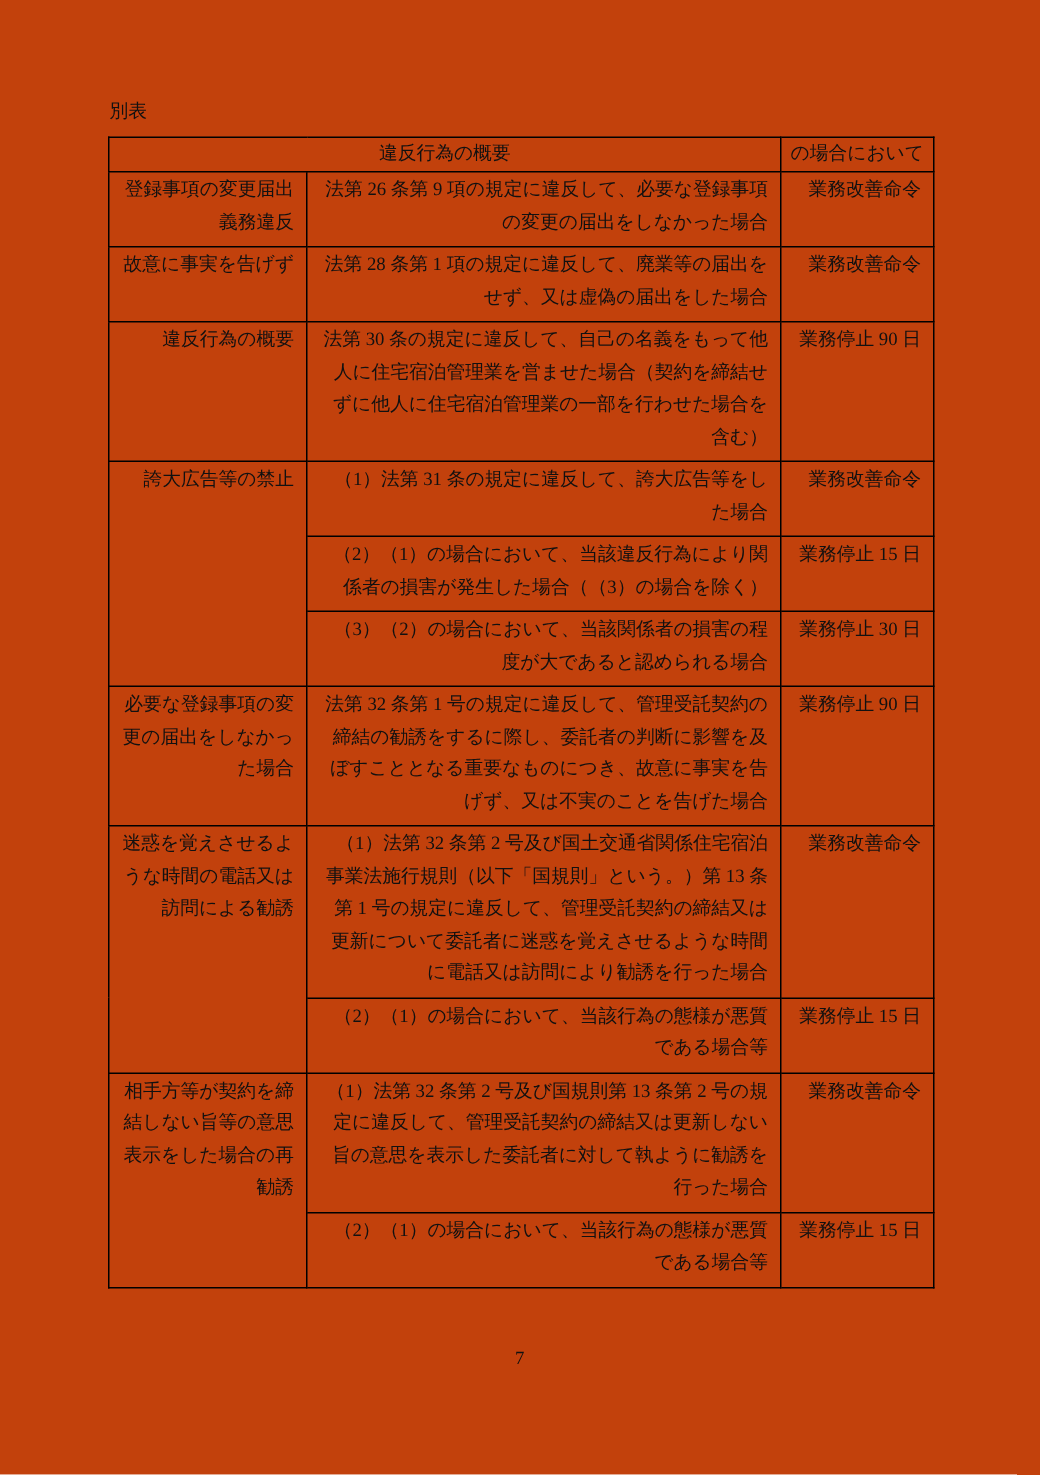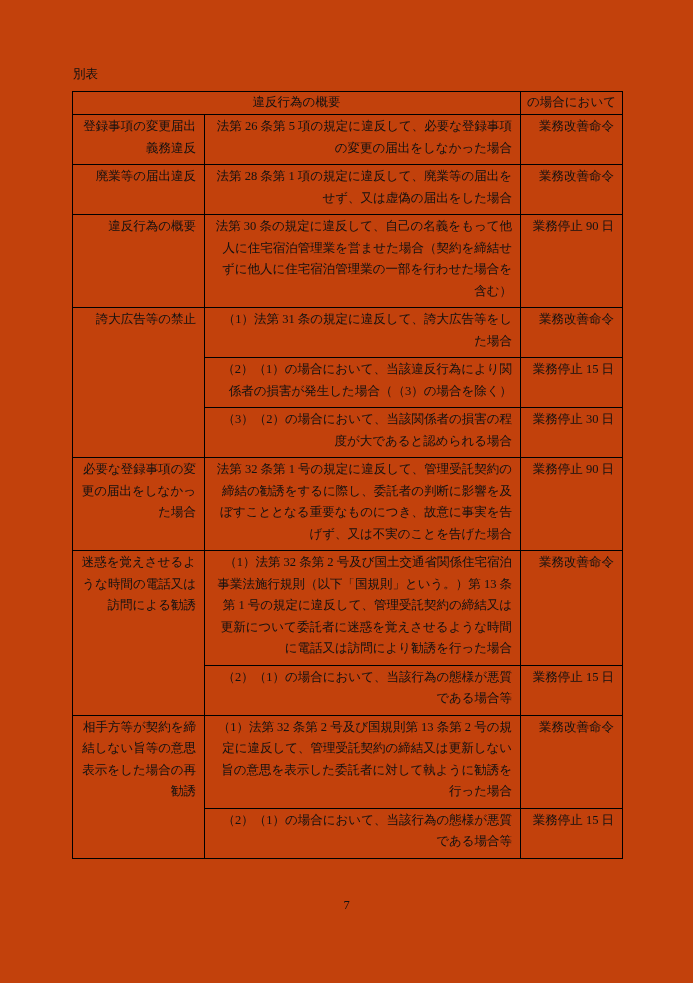--- a/index.html
+++ b/index.html
@@ -82,26 +82,26 @@
     <thead>
       <tr>
         <th colspan="2">違反行為の概要</th>
         <th>の場合において</th>
       </tr>
     </thead>
     <tbody>
 
       <tr>
         <td class="category-cell">登録事項の変更届出義務違反</td>
-        <td class="description-cell">法第 26 条第 5 項の規定に違反して、必要な登録事項の変更の届出をしなかった場合</td>
+        <td class="description-cell">法第 26 条第 9 項の規定に違反して、必要な登録事項の変更の届出をしなかった場合</td>
         <td class="penalty-cell">業務改善命令</td>
       </tr>
 
       <tr>
-        <td class="category-cell">廃業等の届出違反</td>
+        <td class="category-cell">故意に事実を告げず</td>
         <td class="description-cell">法第 28 条第 1 項の規定に違反して、廃業等の届出をせず、又は虚偽の届出をした場合</td>
         <td class="penalty-cell">業務改善命令</td>
       </tr>
 
       <tr>
         <td class="category-cell">違反行為の概要</td>
         <td class="description-cell">法第 30 条の規定に違反して、自己の名義をもって他人に住宅宿泊管理業を営ませた場合（契約を締結せずに他人に住宅宿泊管理業の一部を行わせた場合を含む）</td>
         <td class="penalty-cell">業務停止 90 日</td>
       </tr>
 

